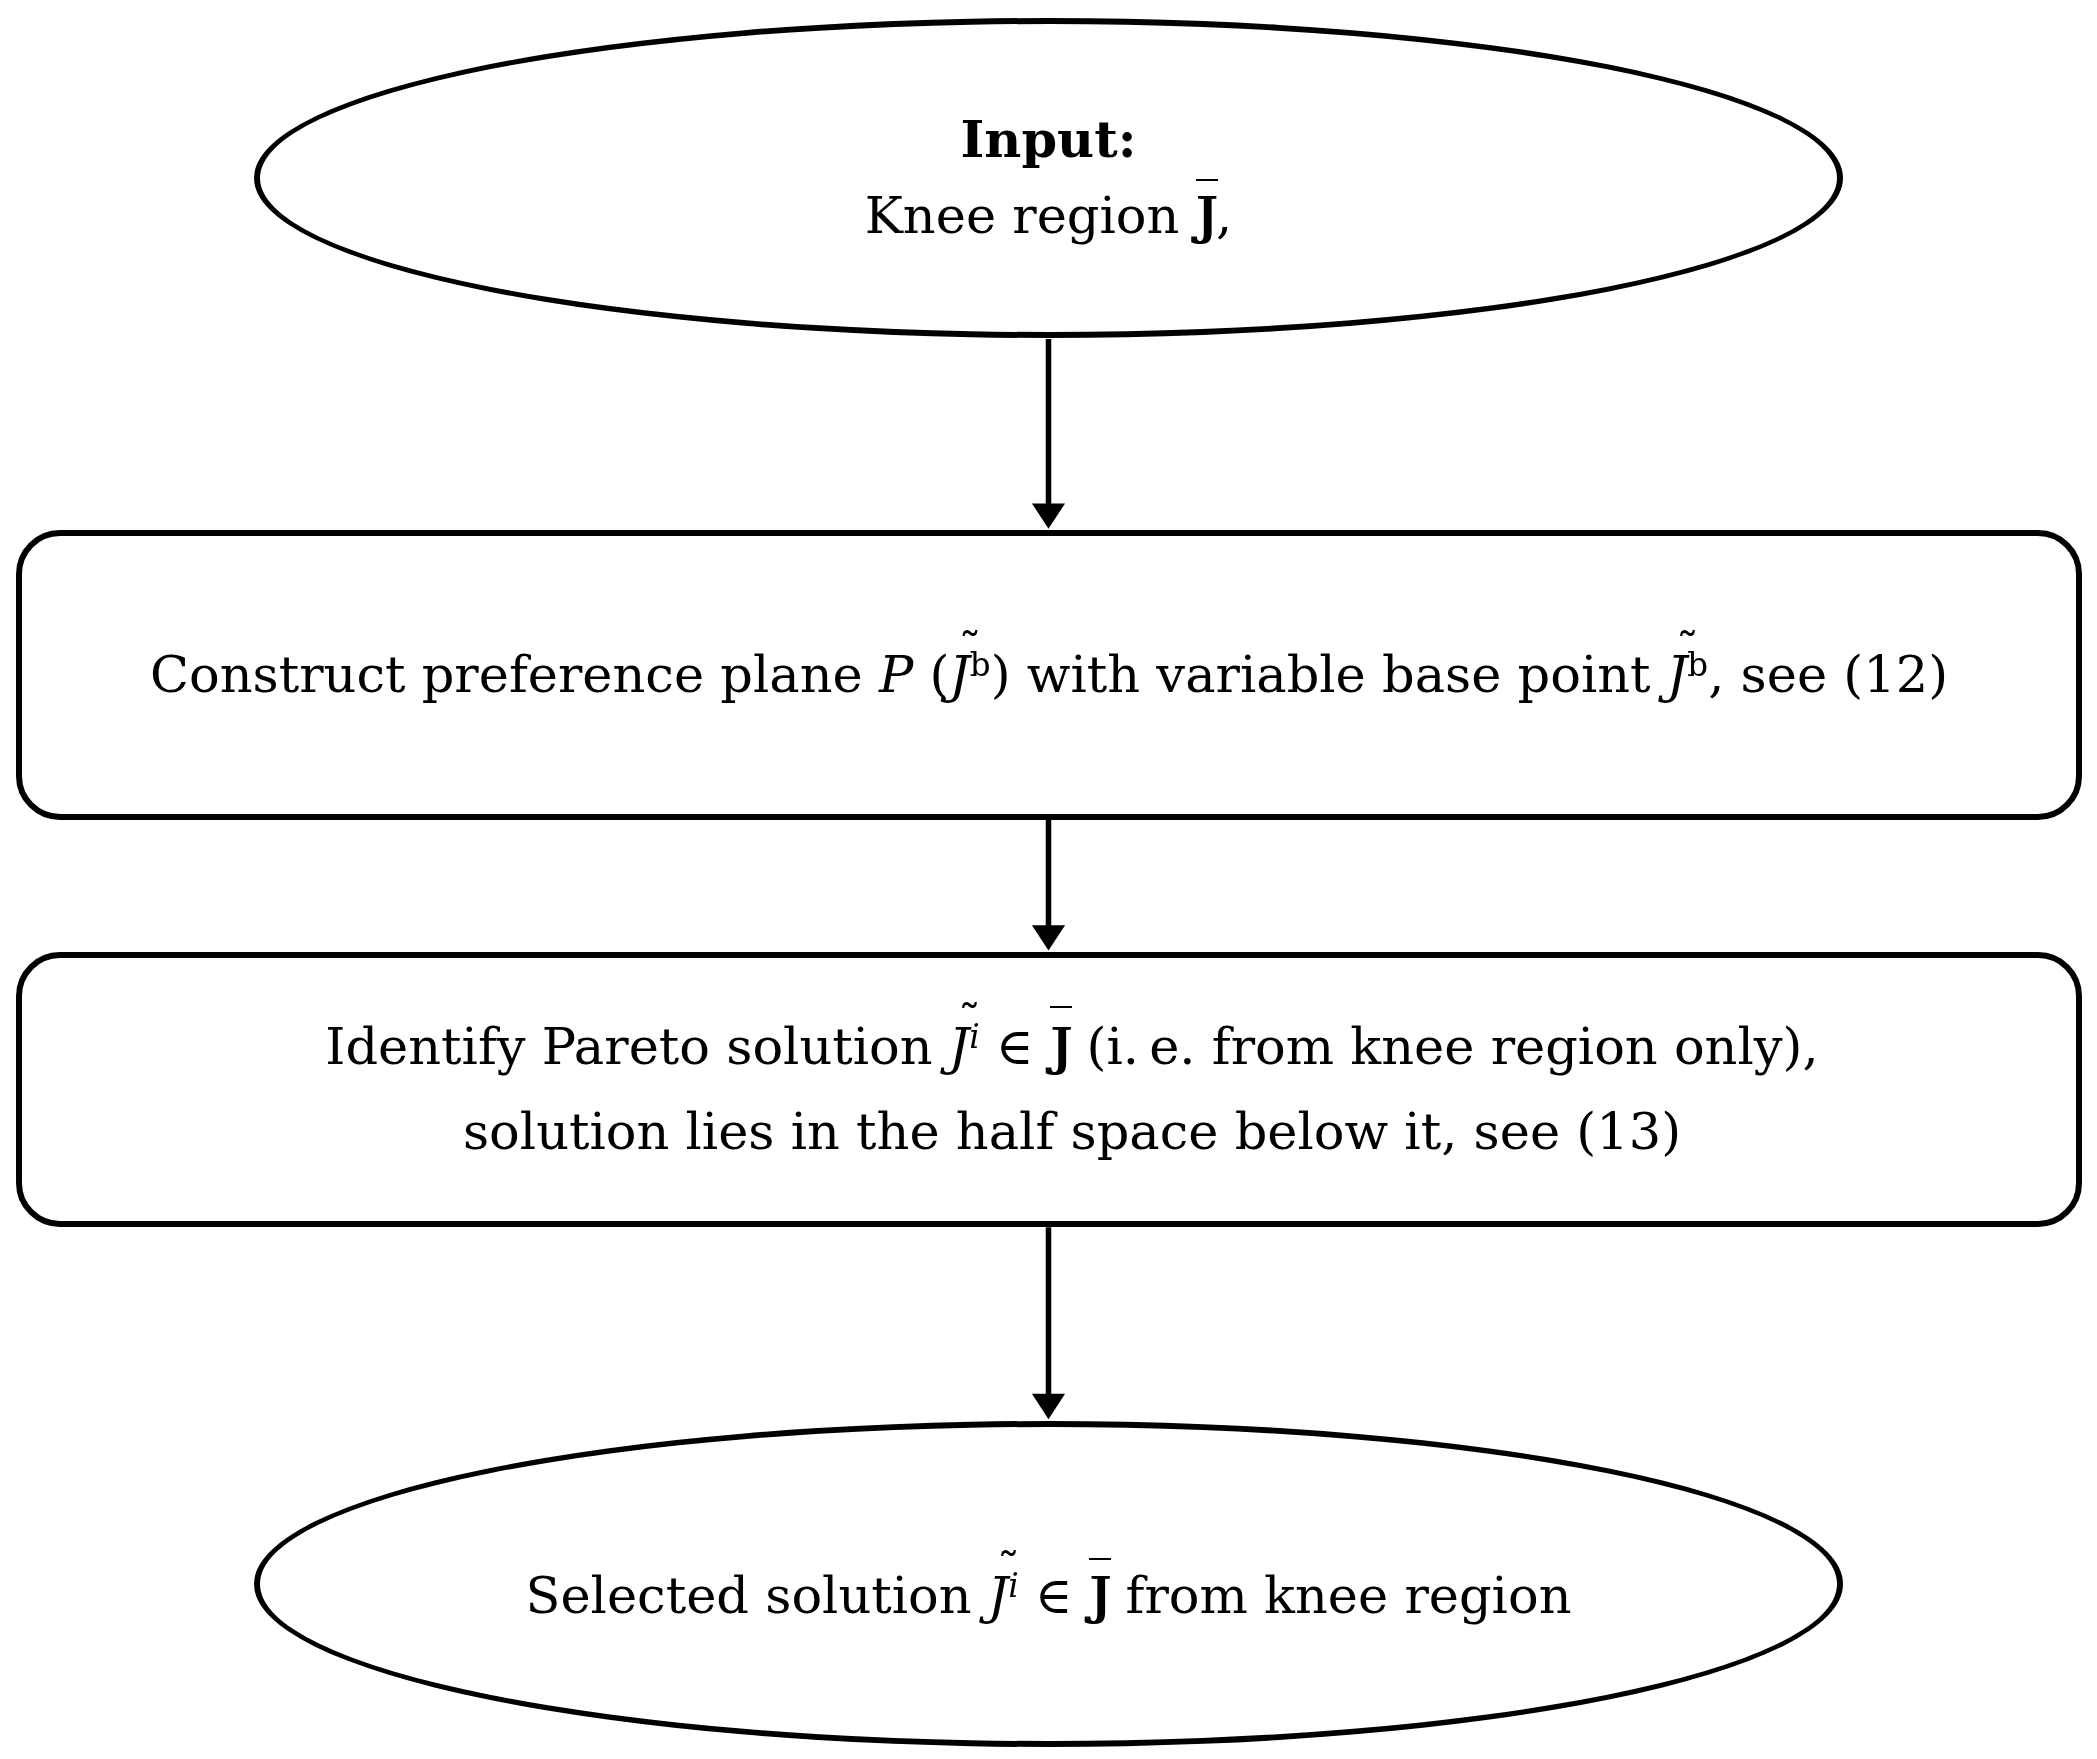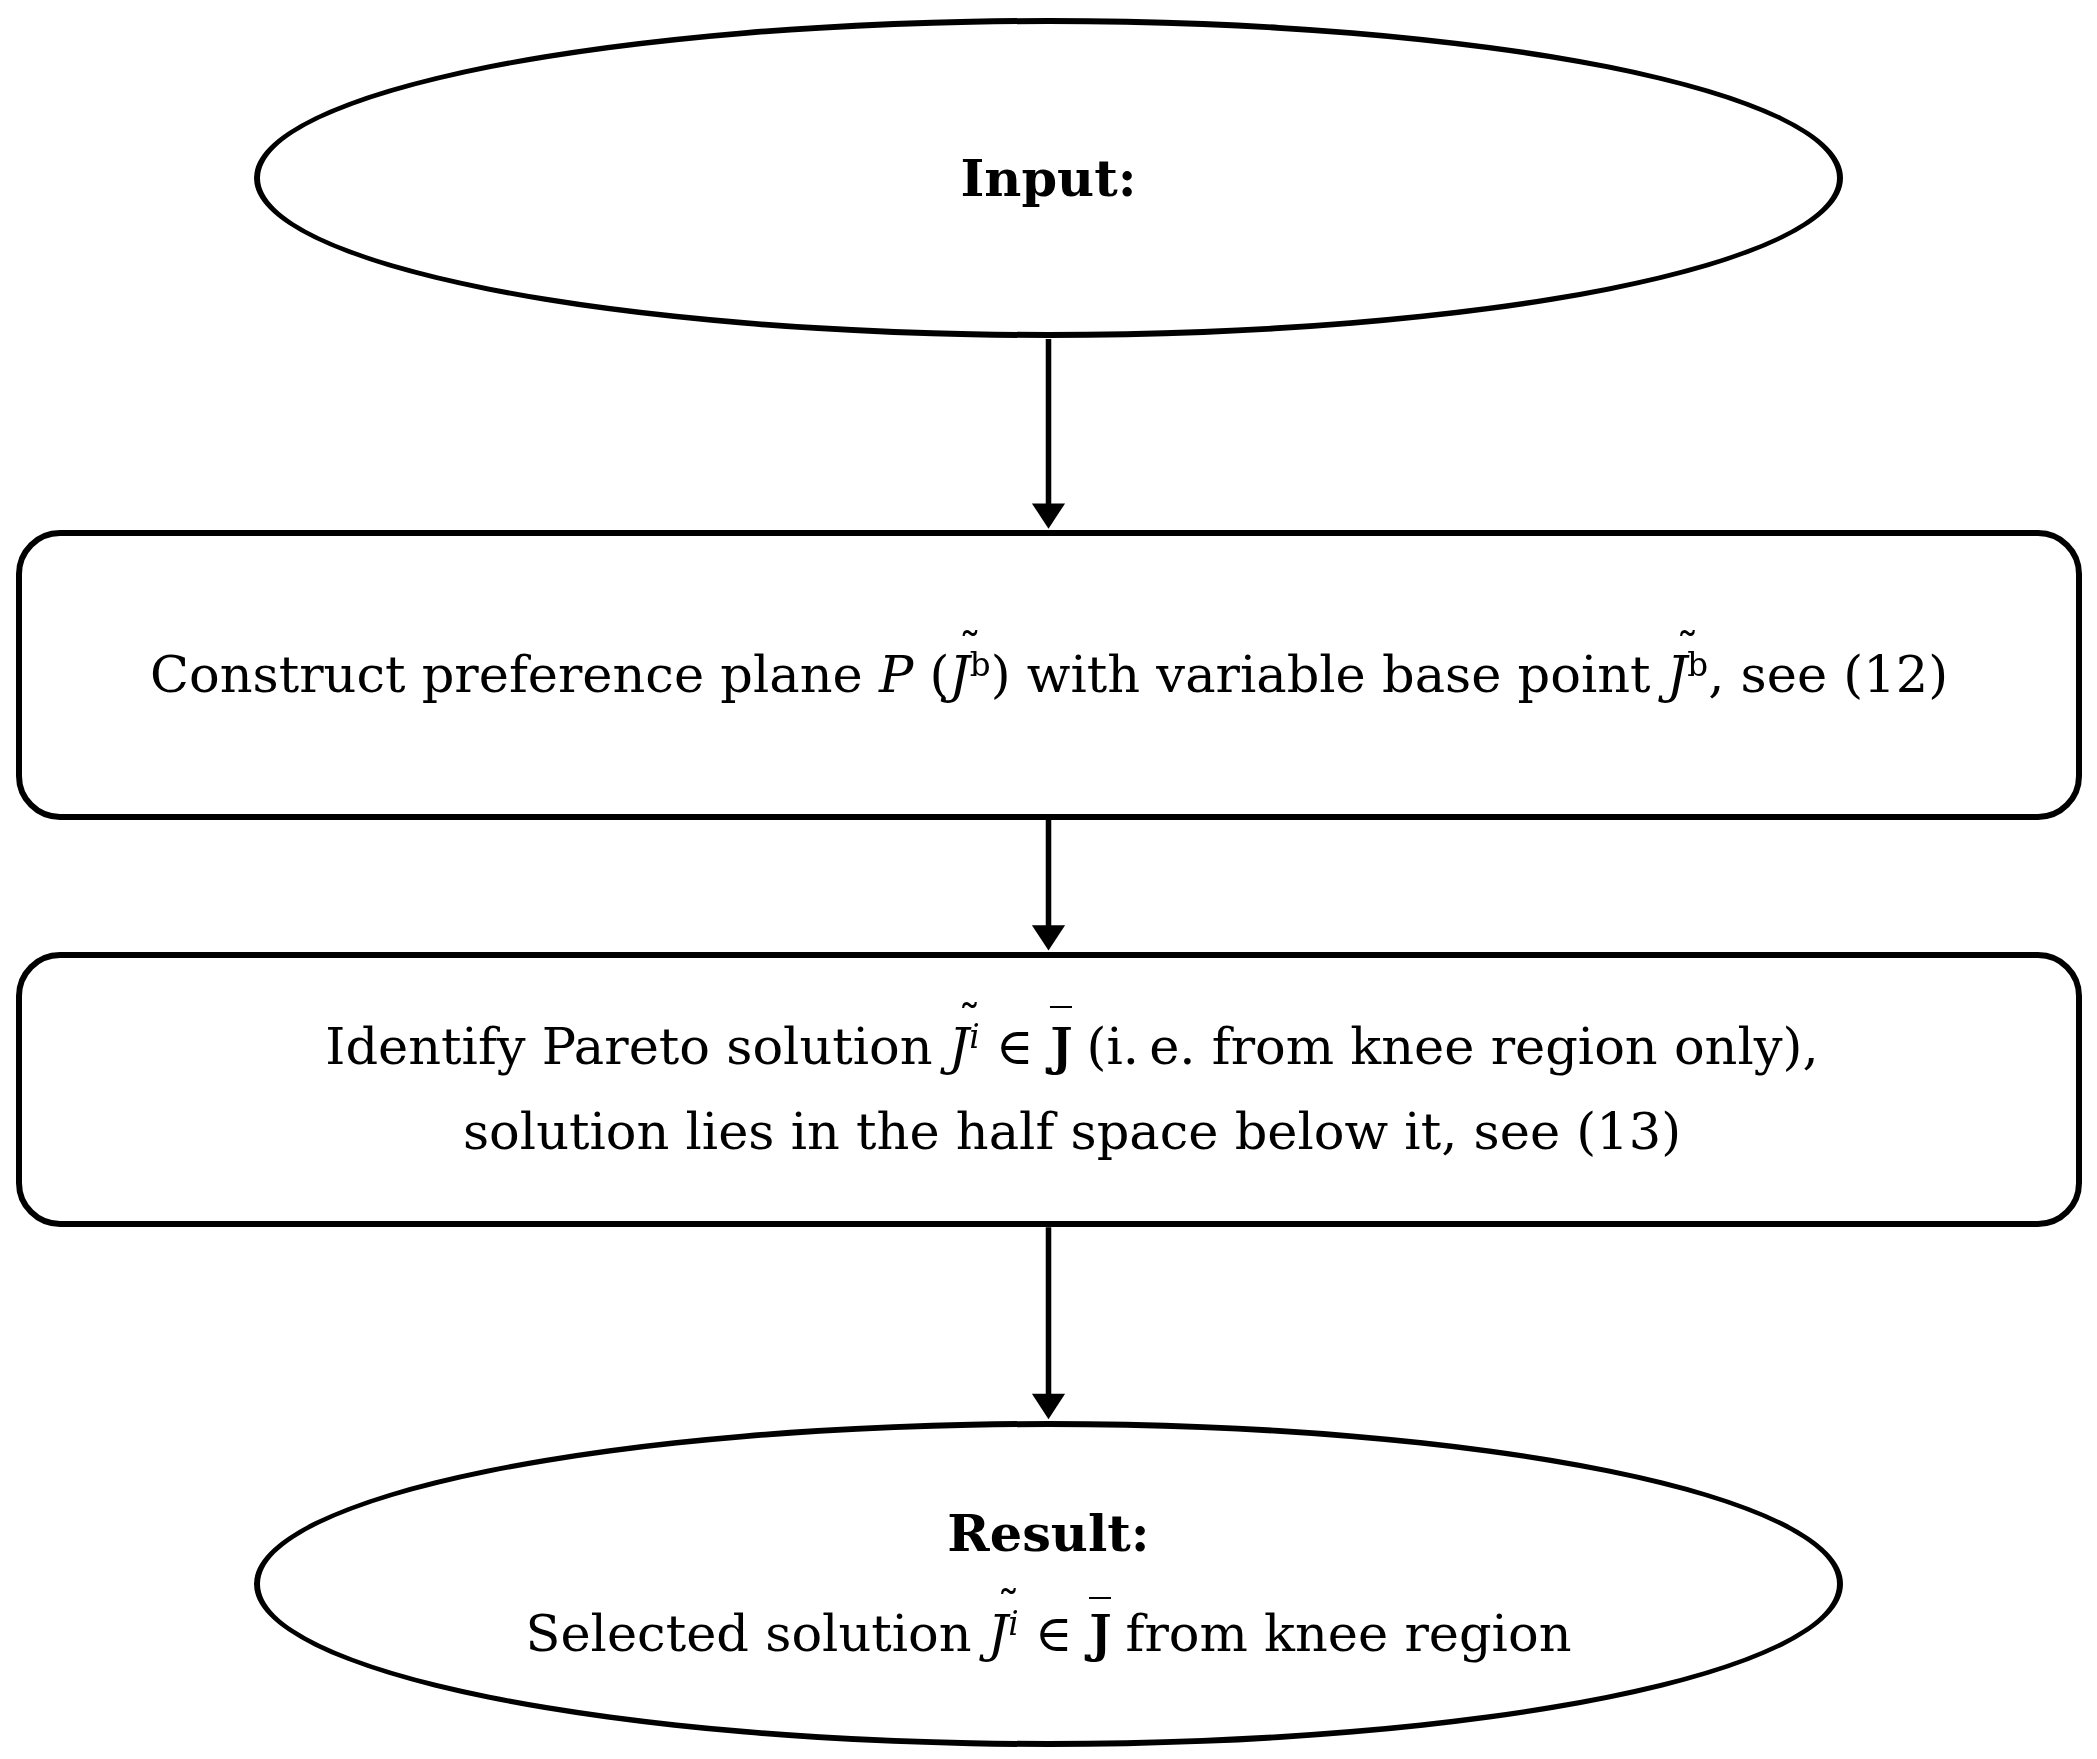--- a/index.html
+++ b/index.html
@@ -45,30 +45,30 @@
       <polygon points="1327,1203 1306,1171 1348,1171" stroke="none"></polygon>
     </g>
     <g stroke="#000000" fill="#000000">
       <line x1="1327" y1="1553" x2="1327" y2="1768" stroke-width="7"></line>
       <polygon points="1327,1796 1306,1764 1348,1764" stroke="none"></polygon>
     </g>
   </svg>
 
   <div class="node ellipse" style="left:254px;top:18px;width:1589px;height:320px;">
     <div class="title">Input:</div>
+    <div class="line">Knee region <span class="bb ov" data-ch="J">J</span>,</div>
   </div>
 
   <div class="node rect" style="left:16px;top:530px;width:2066px;height:290px;">
     <div class="line">Construct preference plane <i class="cal">P</i> (<span class="tl"><i>J</i></span><sup>b</sup>) with variable base point <span class="tl"><i>J</i></span><sup>b</sup>, see (12)</div>
   </div>
 
   <div class="node rect" style="left:16px;top:952px;width:2066px;height:275px;padding-left:46px;">
     <div class="line">Identify Pareto solution <span class="tl"><i>J</i></span><sup><i>i</i></sup> ∈ <span class="bb ov" data-ch="J">J</span> (i. e. from knee region only),</div>
     <div class="line">solution lies in the half space below it, see (13)</div>
   </div>
 
   <div class="node ellipse" style="left:254px;top:1421px;width:1589px;height:326px;">
-    <div class="title">Result:</div>
     <div class="line mt">Selected solution <span class="tl"><i>J</i></span><sup><i>i</i></sup> ∈ <span class="bb ov" data-ch="J">J</span> from knee region</div>
   </div>
 
 </div>
 
 
 </body></html>

